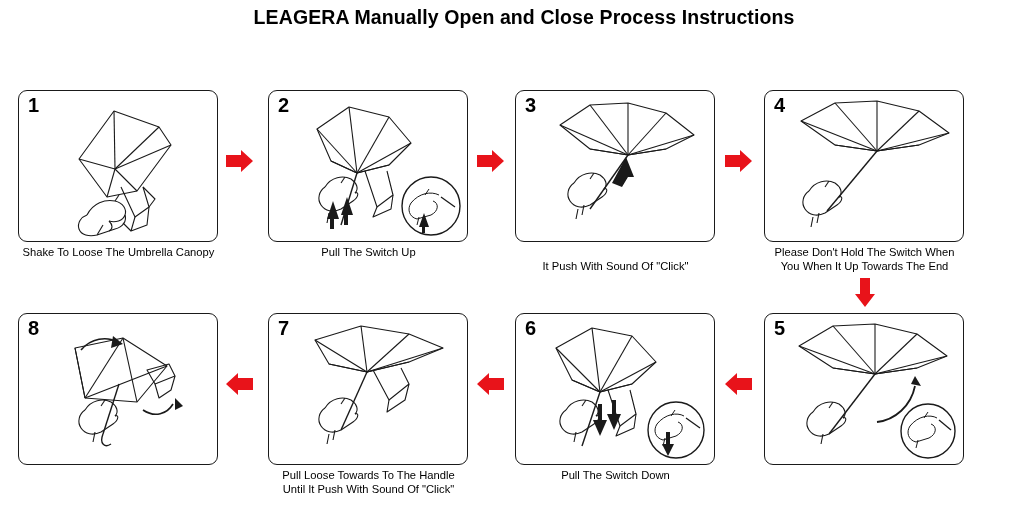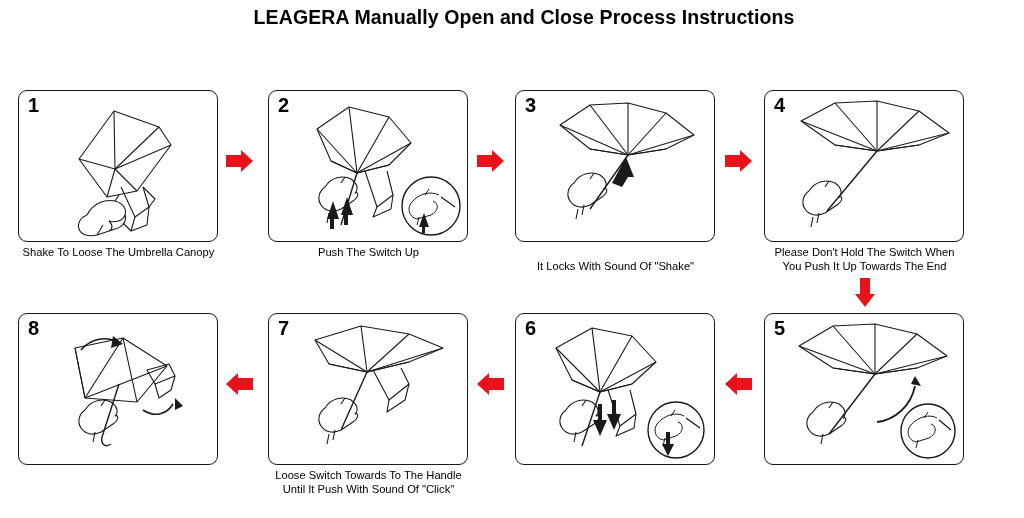--- a/index.html
+++ b/index.html
@@ -174,21 +174,21 @@
             <path d="M142 112 C150 102 162 100 170 104"></path>
             <path d="M142 112 C138 118 140 126 148 128 L162 124 C170 120 170 112 164 110"></path>
             <path d="M156 104 L160 98"></path>
             <path d="M172 106 L186 116" stroke-width="1.3"></path>
             <path d="M150 126 L148 134"></path>
           </g>
           <polygon points="150,136 155,122 160,136 156,136 156,142 153,142 153,136" fill="#1a1a1a"></polygon>
         </g>
       </svg>
     </div>
-    <div class="caption cap2">Push The Switch Up</div>
+    <div class="caption cap2">Pull The Switch Up</div>
 
     <div class="arrow-h a23">
       <svg width="28" height="22" viewBox="0 0 28 22">
           <polygon points="0,5 15,5 15,0 27,11 15,22 15,17 0,17" fill="#e8131a"></polygon>
         </svg>
     </div>
 
     <div class="panel c3">
       <span class="num">3</span>
       <svg width="200" height="152" viewBox="0 0 200 152">
@@ -209,21 +209,21 @@
           <path d="M58 92 C52 96 50 104 54 110 C58 116 66 118 74 114 L86 106 C92 102 92 96 88 98"></path>
           <path d="M74 88 L78 82"></path>
           <path d="M68 114 L66 124"></path>
           <path d="M62 118 L60 128"></path>
         </g>
         <polygon points="96,92 110,66 118,86 112,86 106,96" fill="#1a1a1a"></polygon>
       </svg>
     </div>
     <div class="caption cap3">
       <br>
-      <span>It Locks With Sound Of "Shake"</span>
+      <span>It Push With Sound Of "Click"</span>
     </div>
 
     <div class="arrow-h a34">
       <svg width="28" height="22" viewBox="0 0 28 22">
           <polygon points="0,5 15,5 15,0 27,11 15,22 15,17 0,17" fill="#e8131a"></polygon>
         </svg>
     </div>
 
     <div class="panel c4">
       <span class="num">4</span>
@@ -243,21 +243,21 @@
           <path d="M44 100 C50 90 62 88 70 92 C76 96 78 102 74 106"></path>
           <path d="M44 100 C38 104 36 112 40 118 C44 124 52 126 60 122 L72 114 C78 110 78 104 74 106"></path>
           <path d="M60 96 L64 90"></path>
           <path d="M54 122 L52 132"></path>
           <path d="M48 126 L46 136"></path>
         </g>
       </svg>
     </div>
     <div class="caption cap4">
       <span>Please Don't Hold The Switch When</span><br>
-      <span>You Push It Up Towards The End</span>
+      <span>You When It Up Towards The End</span>
     </div>
 
     <div class="arrow-v" style="left:854px; top:188px;">
       <svg width="22" height="30" viewBox="0 0 22 30">
           <polygon points="6,0 16,0 16,16 21,16 11,29 1,16 6,16" fill="#e8131a"></polygon>
         </svg>
     </div>
   </div>
 
   <div class="row" style="top:28px;">
@@ -318,21 +318,21 @@
 
           <path d="M56 94 C62 84 74 82 82 86 C88 90 90 96 86 100"></path>
           <path d="M56 94 C50 98 48 106 52 112 C56 118 64 120 72 116 L84 108 C90 104 90 98 86 100"></path>
           <path d="M72 90 L76 84"></path>
           <path d="M66 116 L64 126"></path>
           <path d="M60 120 L58 130"></path>
         </g>
       </svg>
     </div>
     <div class="caption cap2">
-      <span>Loose Switch Towards To The Handle</span><br>
+      <span>Pull Loose Towards To The Handle</span><br>
       <span>Until It Push With Sound Of "Click"</span>
     </div>
 
     <div class="arrow-h a23">
       <svg width="28" height="22" viewBox="0 0 28 22">
           <polygon points="27,5 12,5 12,0 0,11 12,22 12,17 27,17" fill="#e8131a"></polygon>
         </svg>
     </div>
 
     <div class="panel c3">
@@ -370,20 +370,21 @@
             <path d="M141 110 C149 100 161 98 168 102"></path>
             <path d="M141 110 C137 116 139 124 147 126 L160 122 C168 118 168 110 162 108"></path>
             <path d="M155 102 L159 96"></path>
             <path d="M170 104 L184 114" stroke-width="1.3"></path>
             <path d="M149 124 L147 132"></path>
           </g>
           <polygon points="150,118 154,118 154,130 158,130 152,142 146,130 150,130" fill="#1a1a1a"></polygon>
         </g>
       </svg>
     </div>
+    <div class="caption cap3">Pull The Switch Down</div>
 
     <div class="arrow-h a34">
       <svg width="28" height="22" viewBox="0 0 28 22">
           <polygon points="27,5 12,5 12,0 0,11 12,22 12,17 27,17" fill="#e8131a"></polygon>
         </svg>
     </div>
 
     <div class="panel c4">
       <span class="num">5</span>
       <svg width="200" height="152" viewBox="0 0 200 152">

